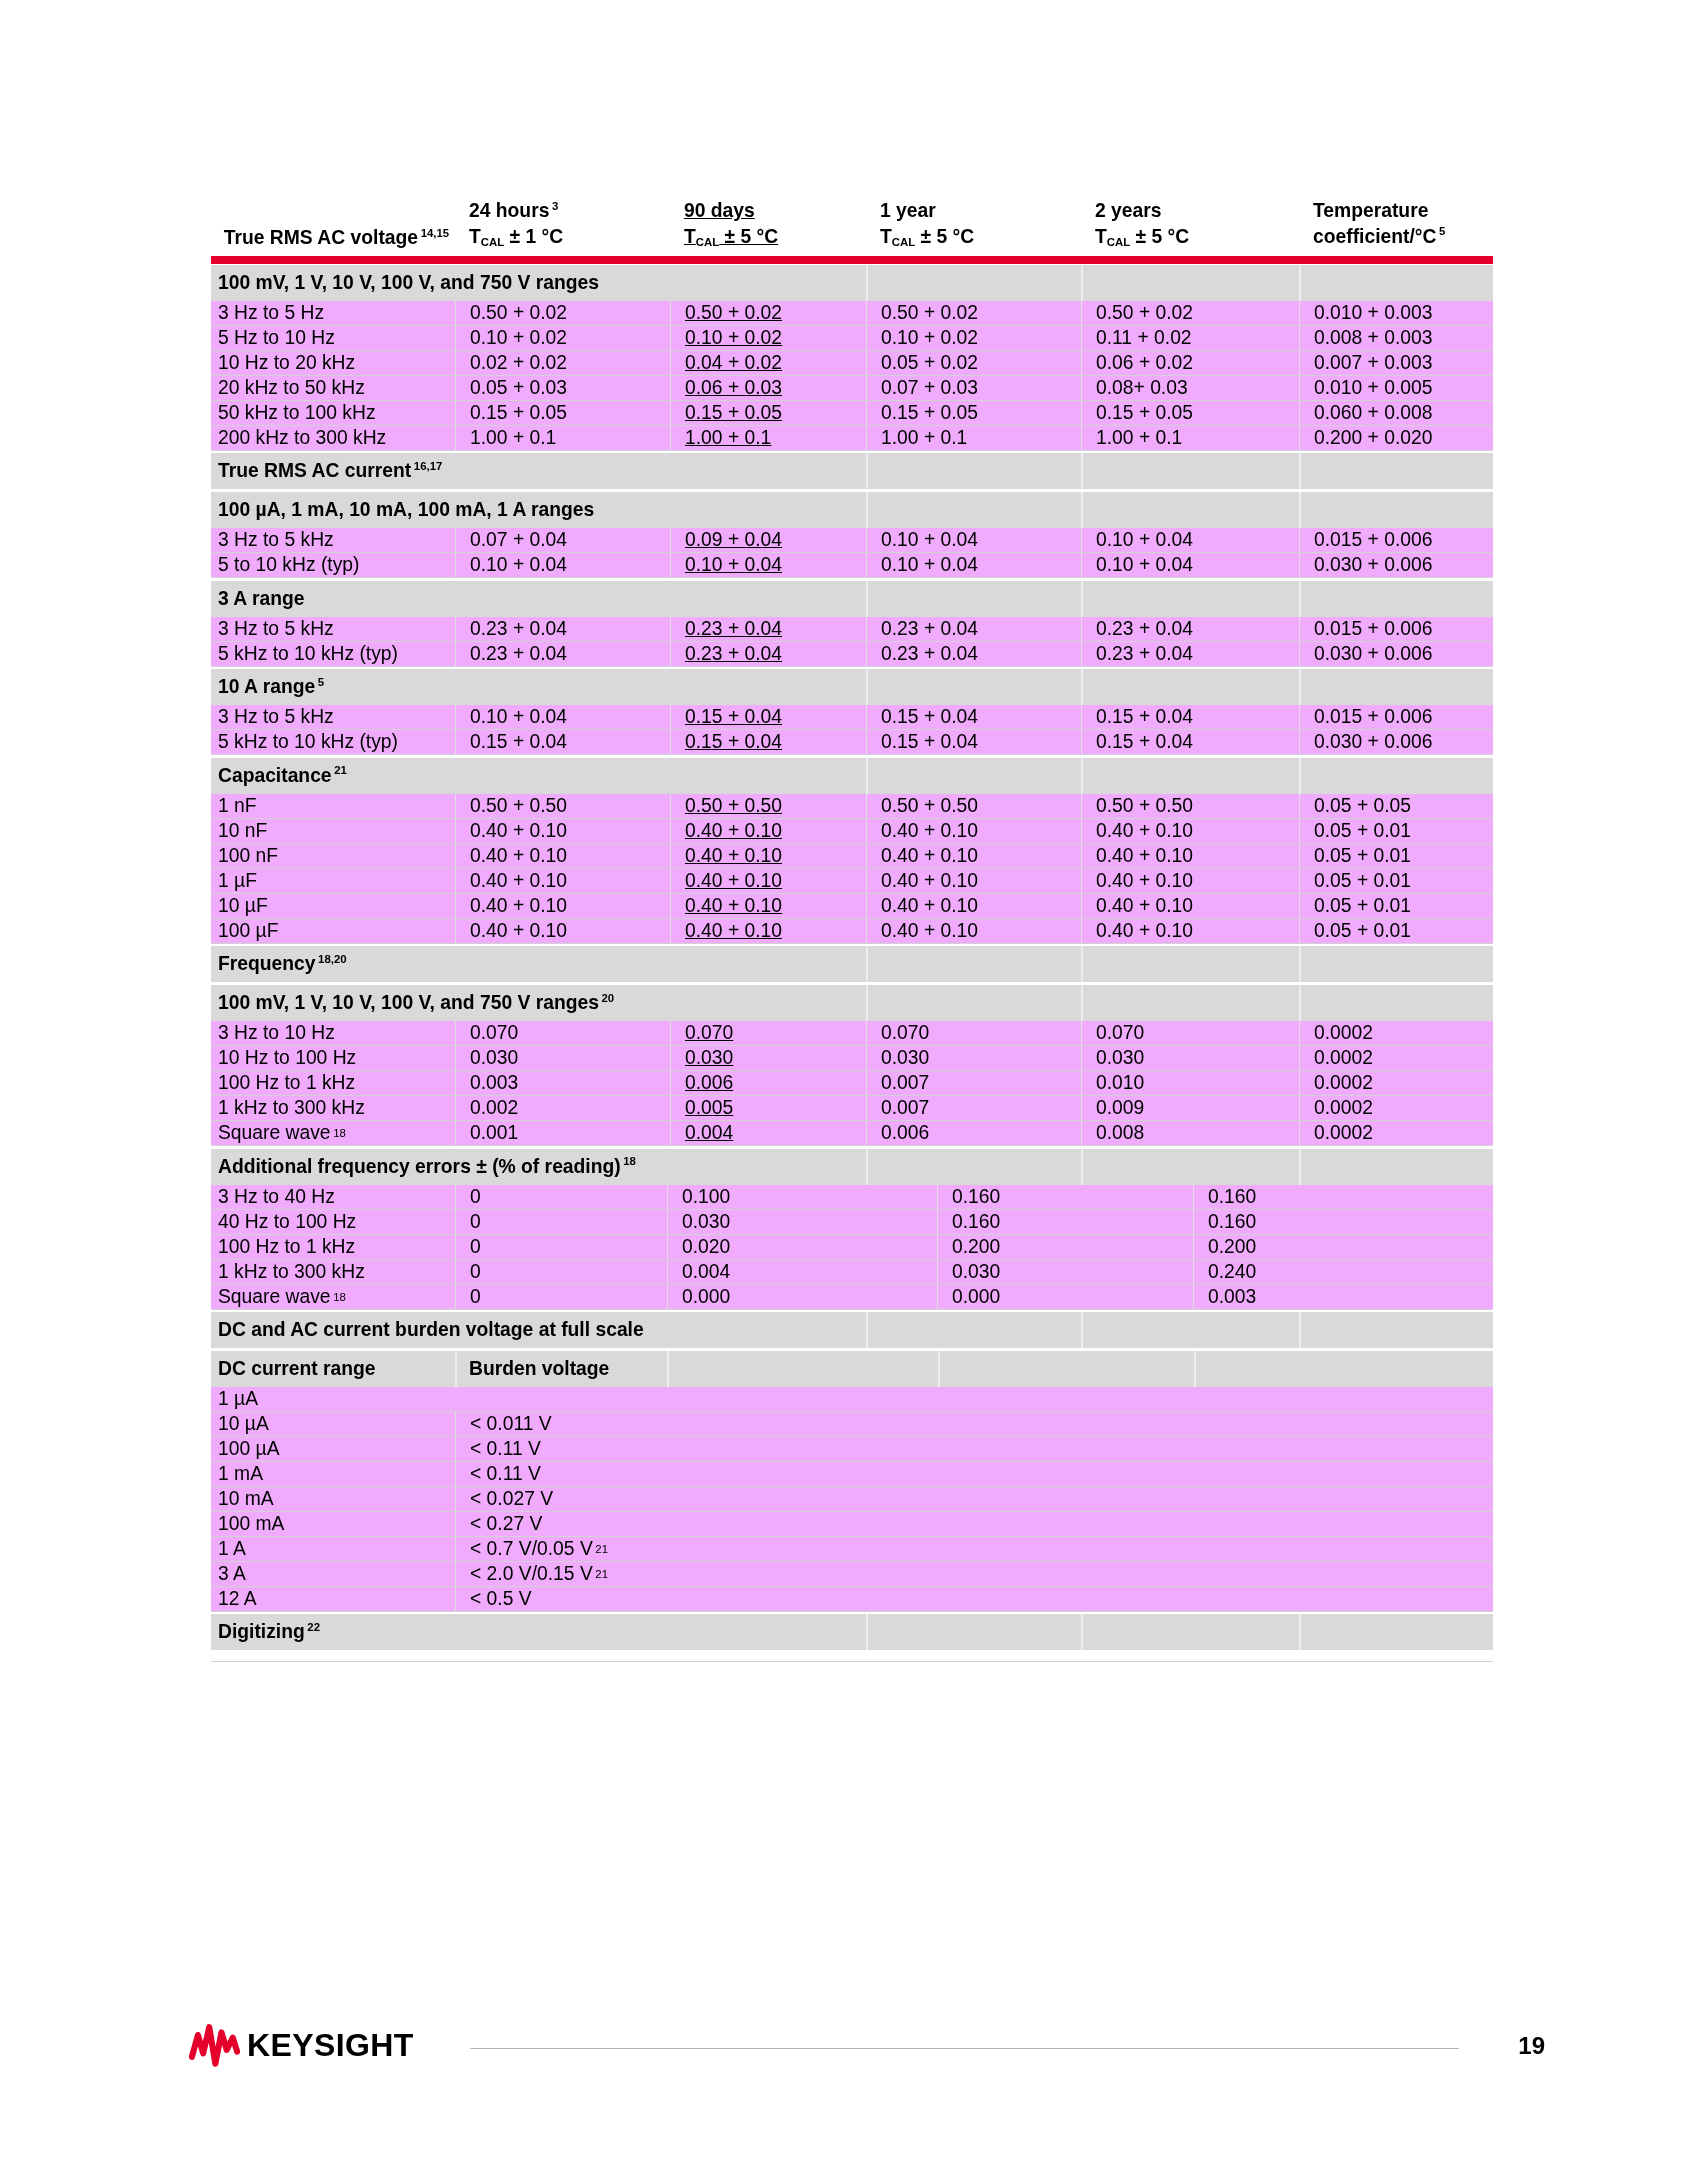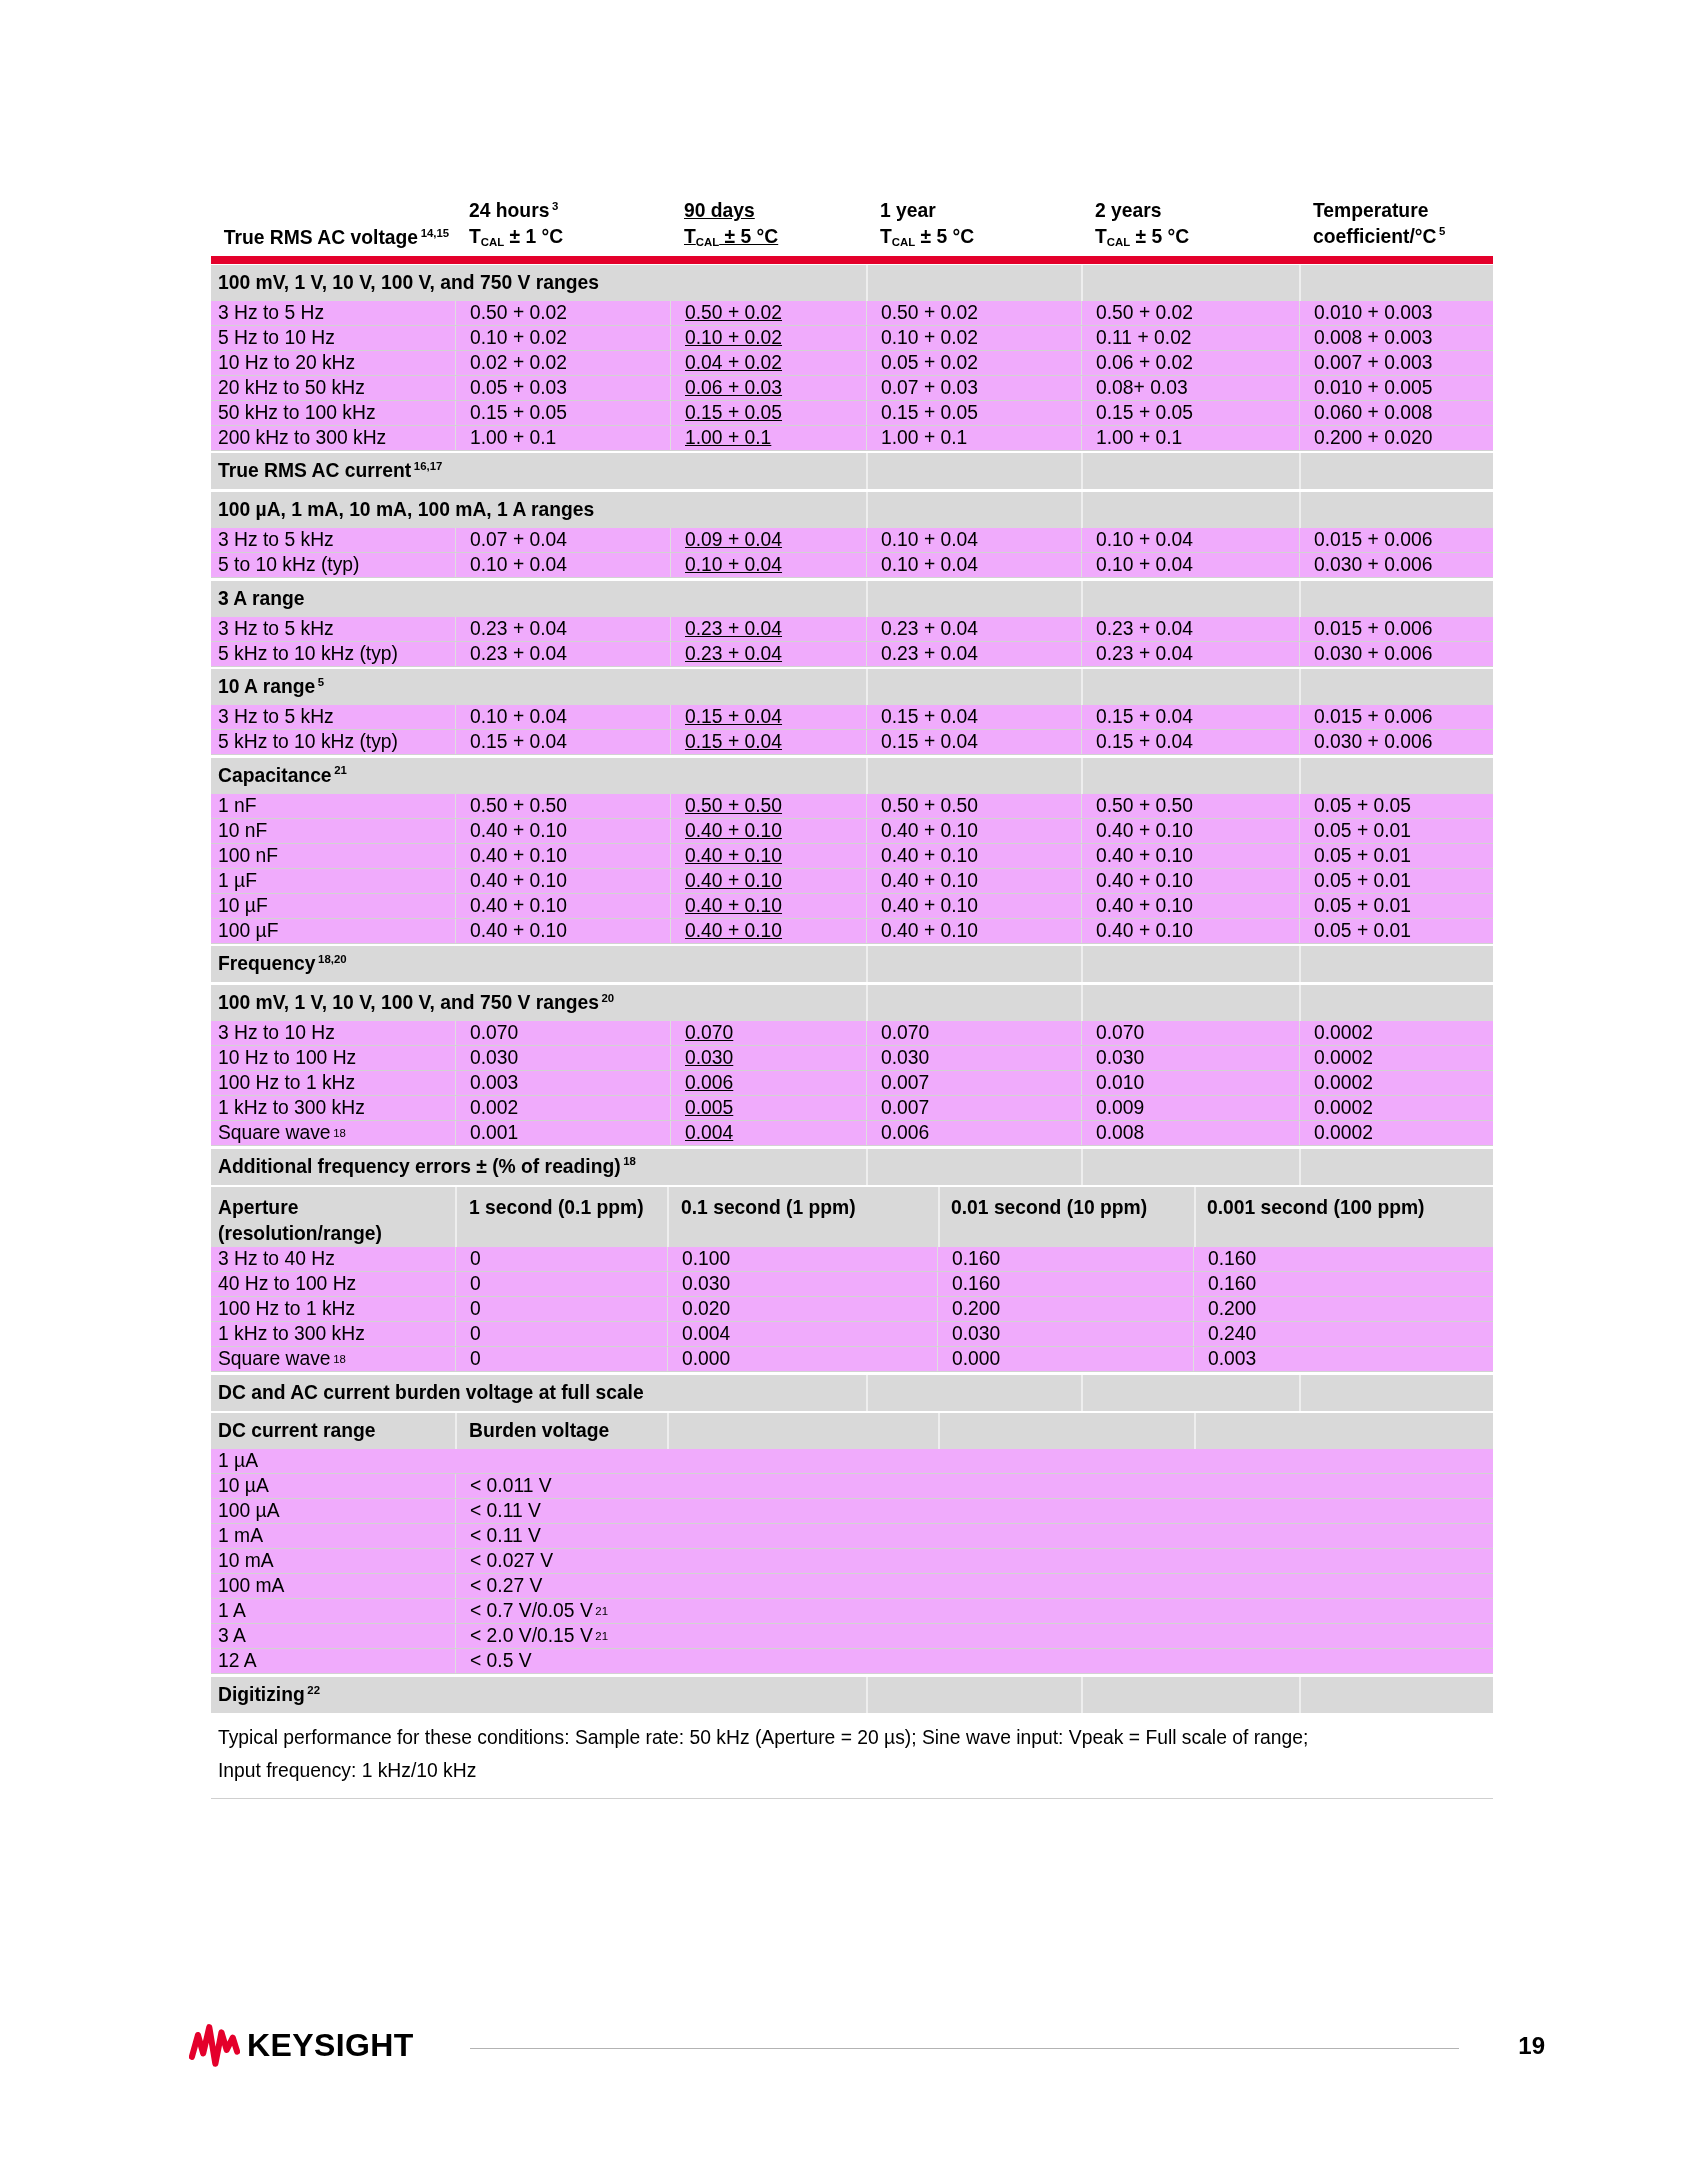--- a/index.html
+++ b/index.html
@@ -318,34 +318,20 @@
         <div class="cell c4">0.006</div>
         <div class="cell c5">0.008</div>
         <div class="cell c6">0.0002</div>
       </div>
       <div class="band">
         <div class="seam" style="left: 655px;"></div>
         <div class="seam" style="left: 870px;"></div>
         <div class="seam" style="left: 1088px;"></div>
         <span>Additional frequency errors ± (% of reading)<sup class="fsup">18</sup></span>
       </div>
-      <div class="ap-head">
-        <div class="seam" style="left: 244px;"></div>
-        <div class="seam" style="left: 456px;"></div>
-        <div class="seam" style="left: 727px;"></div>
-        <div class="seam" style="left: 983px;"></div>
-        <div class="hcell a1">
-          <div class="hline">Aperture</div>
-          <div class="hline">(resolution/range)</div>
-        </div>
-        <div class="hcell a2">1 second (0.1 ppm)</div>
-        <div class="hcell a3">0.1 second (1 ppm)</div>
-        <div class="hcell a4">0.01 second (10 ppm)</div>
-        <div class="hcell a5">0.001 second (100 ppm)</div>
-      </div>
       <div class="row">
         <div class="cell first a1">3 Hz to 40 Hz</div>
         <div class="cell a2">0</div>
         <div class="cell a3">0.100</div>
         <div class="cell a4">0.160</div>
         <div class="cell a5">0.160</div>
       </div>
       <div class="row">
         <div class="cell first a1">40 Hz to 100 Hz</div>
         <div class="cell a2">0</div>
@@ -421,24 +407,20 @@
       </div>
       <div class="row">
         <div class="cell first b1">12 A</div>
         <div class="cell b2">&lt; 0.5 V</div>
       </div>
       <div class="band">
         <div class="seam" style="left: 655px;"></div>
         <div class="seam" style="left: 870px;"></div>
         <div class="seam" style="left: 1088px;"></div>
         <span>Digitizing<sup class="fsup">22</sup></span>
-      </div>
-      <div class="note">
-        <div>Typical performance for these conditions: Sample rate: 50 kHz (Aperture = 20 µs); Sine wave input: Vpeak = Full scale of range;</div>
-        <div>Input frequency: 1 kHz/10 kHz</div>
       </div>
       <div class="closing-rule"></div>
     </div>
 
   <div class="footer">
     <svg class="spark" width="51" height="47" viewBox="0 0 58 54">
       <path d="M3 40 L10 15 L16 36 L23 6 L30 48 L37 12 L43 32 L50 18 L55 34" fill="none" stroke="#e4002b" stroke-width="7" stroke-linejoin="round" stroke-linecap="round"></path>
     </svg>
     <div class="brand">KEYSIGHT</div>
     <div class="footer-line"></div>

